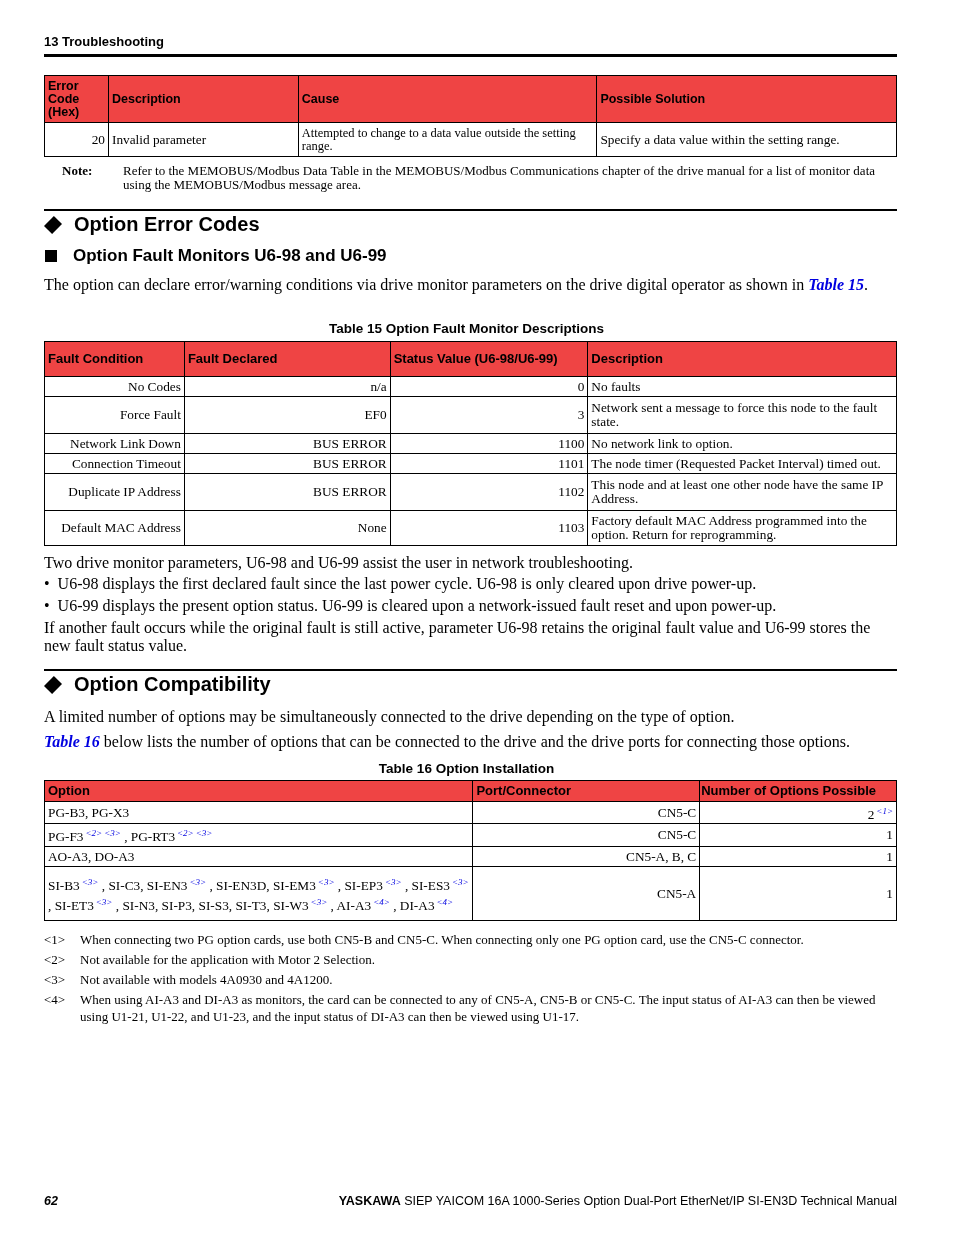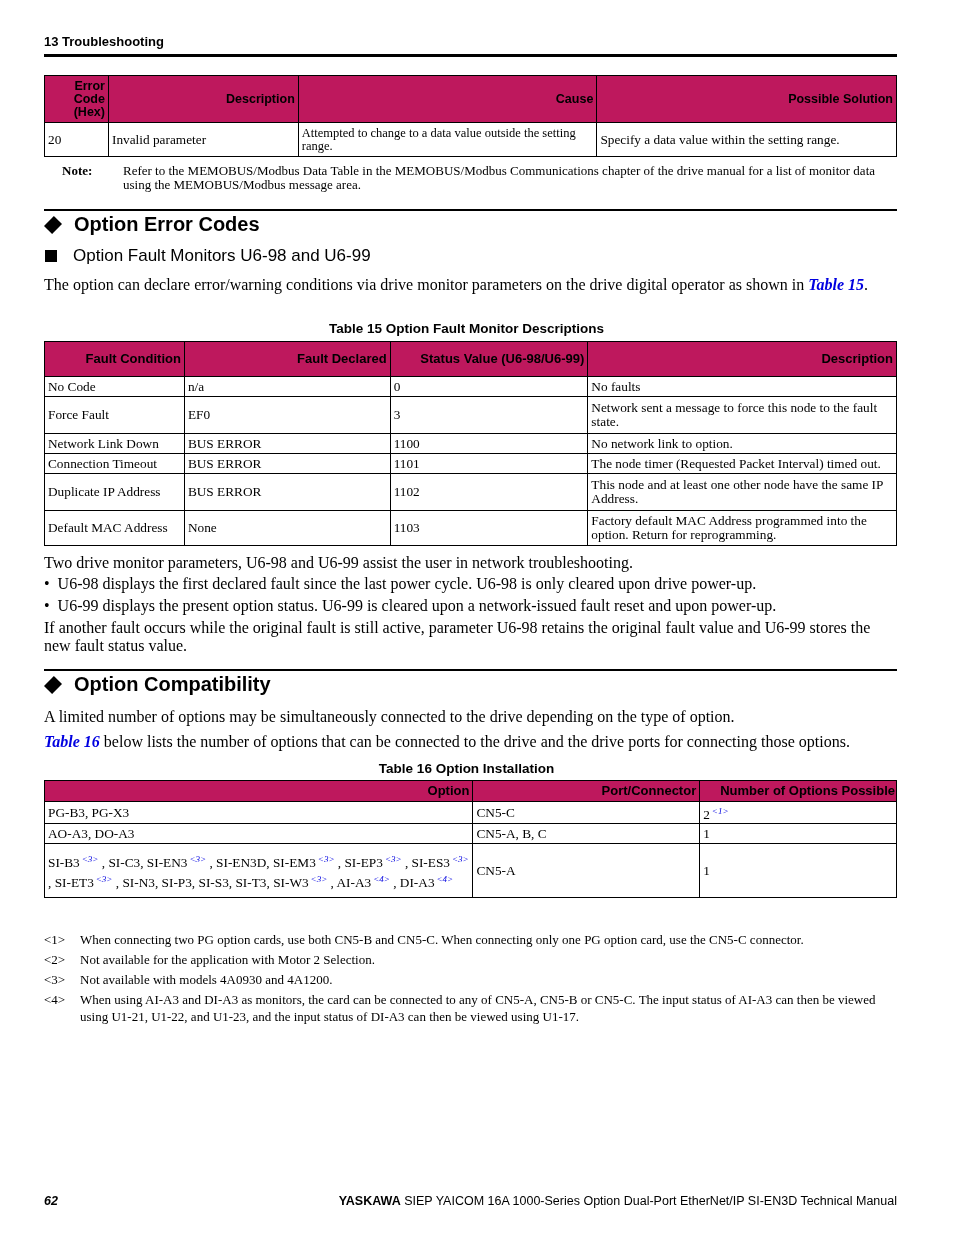--- a/index.html
+++ b/index.html
@@ -1,34 +1,34 @@
 <!DOCTYPE html>
 <html><head>
   <meta charset="utf-8">
   <style>
     html, body { margin: 0; padding: 0; background: #ffffff; }
     body { width: 954px; height: 1235px; position: relative; color: #000; font-family: "Liberation Serif", serif; }
     .chapter-title { position: absolute; left: 44px; top: 34px; font-size: 13px; font-weight: bold; font-family: "Liberation Sans", sans-serif; }
     .chapter-rule { position: absolute; left: 44px; top: 54px; width: 853px; height: 3px; background: #000; }
     table { border-collapse: collapse; position: absolute; }
     td, th { border: 1px solid #000; font-size: 13.3px; line-height: 14px; }
-    th { background: #be185d; font-family: "Liberation Sans", sans-serif; font-weight: bold; font-size: 13px; text-align: right; vertical-align: middle; padding: 0 3px; }
+    th { background: #ef4444; font-family: "Liberation Sans", sans-serif; font-weight: bold; font-size: 13px; text-align: left; vertical-align: middle; padding: 0 3px; }
     td { font-family: "Liberation Serif", serif; padding: 1px 3px; vertical-align: middle; }
-    td.c { text-align: left; }
+    td.c { text-align: right; }
     .outer { border: 1.5px solid #000; }
     #error-table { left: 44px; top: 75px; width: 853px; }
     #error-table th { height: 46px; font-size: 12.5px; line-height: 13px; }
     #error-table td { height: 31px; }
     .note { position: absolute; left: 62px; top: 164px; width: 835px; font-size: 13px; line-height: 14px; }
     .note .lbl { position: absolute; left: 0; top: 0; font-weight: bold; }
     .note .txt { position: absolute; left: 61px; top: 0; width: 774px; }
     .sec-rule { position: absolute; left: 44px; width: 853px; height: 2px; background: #000; }
     .h2 { position: absolute; left: 44px; font-family: "Liberation Sans", sans-serif; font-weight: bold; font-size: 20px; display: flex; align-items: center; }
     .h2 .diamond { width: 14px; height: 14px; background: #000; transform: rotate(45deg) scaleX(0.82); margin: 0 14px 0 2px; display: inline-block; }
-    .h3 { position: absolute; left: 44px; font-family: "Liberation Sans", sans-serif; font-weight: normal; font-size: 17px; display: flex; align-items: center; }
+    .h3 { position: absolute; left: 44px; font-family: "Liberation Sans", sans-serif; font-weight: bold; font-size: 17px; display: flex; align-items: center; }
     .h3 .square { width: 12px; height: 12px; background: #000; margin: 0 16px 0 1px; display: inline-block; }
     .para { position: absolute; left: 44px; width: 853px; font-size: 16px; line-height: 18px; }
     .link { color: #1a1aff; color: #0000e0; font-weight: bold; font-style: italic; }
     .caption { position: absolute; left: 40px; width: 853px; text-align: center; font-family: "Liberation Sans", sans-serif; font-weight: bold; font-size: 13.5px; }
     #fault-table { left: 44px; top: 341px; width: 853px; }
     #fault-table th { height: 34px; }
     #option-table { left: 44px; top: 780px; width: 853px; }
     #option-table th { height: 20px; }
     sup.ref { color: #0000e0; font-style: italic; font-size: 9px; vertical-align: 5px; margin-left: 2px; }
     .foot { position: absolute; left: 44px; width: 853px; font-size: 13px; line-height: 17px; }
@@ -96,21 +96,21 @@
   <tbody>
       <tr>
     <th>Fault Condition</th>
     <th>Fault Declared</th>
     <th>Status Value (U6-98/U6-99)</th>
     <th>Description</th>
   </tr>
   </tbody>
     <tbody id="fault-body">
       <tr style="height: 20px;">
-        <td class="c">No Code</td>
+        <td class="c">No Codes</td>
         <td class="c">n/a</td>
         <td class="c">0</td>
         <td>No faults</td>
       </tr>
       <tr style="height: 37px;">
         <td class="c">Force Fault</td>
         <td class="c">EF0</td>
         <td class="c">3</td>
         <td>Network sent a message to force this node to the fault state.</td>
       </tr>
@@ -168,20 +168,25 @@
     <th>Port/Connector</th>
     <th style="padding:0 1px">Number of Options Possible</th>
   </tr>
   </tbody>
     <tbody id="option-body">
       <tr style="height: 22px;">
         <td style="line-height: 16px;"><span>PG-B3, PG-X3</span> </td>
         <td class="c">CN5-C</td>
         <td class="c"><span>2</span><sup class="ref">&lt;1&gt;</sup></td>
       </tr>
+      <tr style="height: 22px;">
+        <td style="line-height: 16px;"><span>PG-F3</span><sup class="ref">&lt;2&gt;</sup><sup class="ref">&lt;3&gt;</sup> <span>, PG-RT3</span><sup class="ref">&lt;2&gt;</sup><sup class="ref">&lt;3&gt;</sup> </td>
+        <td class="c">CN5-C</td>
+        <td class="c"><span>1</span></td>
+      </tr>
       <tr style="height: 20px;">
         <td style="line-height: 16px;"><span>AO-A3, DO-A3</span> </td>
         <td class="c">CN5-A, B, C</td>
         <td class="c"><span>1</span></td>
       </tr>
       <tr style="height: 54px;">
         <td style="line-height: 16px;"><span>SI-B3</span><sup class="ref">&lt;3&gt;</sup> <span>, SI-C3, SI-EN3</span><sup class="ref">&lt;3&gt;</sup> <span>, SI-EN3D, SI-EM3</span><sup class="ref">&lt;3&gt;</sup> <span>, SI-EP3</span><sup class="ref">&lt;3&gt;</sup> <span>, SI-ES3</span><sup class="ref">&lt;3&gt;</sup> <span>, SI-ET3</span><sup class="ref">&lt;3&gt;</sup> <span>, SI-N3, SI-P3, SI-S3, SI-T3, SI-W3</span><sup class="ref">&lt;3&gt;</sup> <span>, AI-A3</span><sup class="ref">&lt;4&gt;</sup> <span>, DI-A3</span><sup class="ref">&lt;4&gt;</sup> </td>
         <td class="c">CN5-A</td>
         <td class="c"><span>1</span></td>
       </tr>

